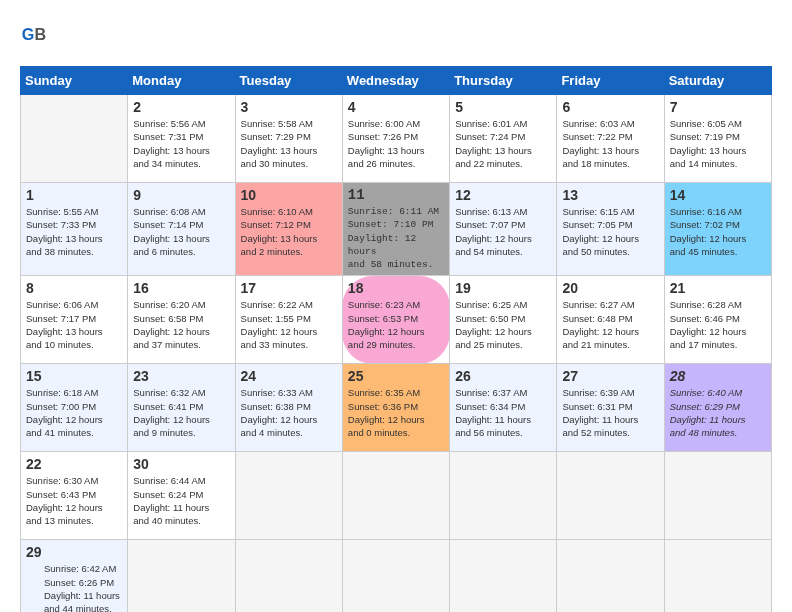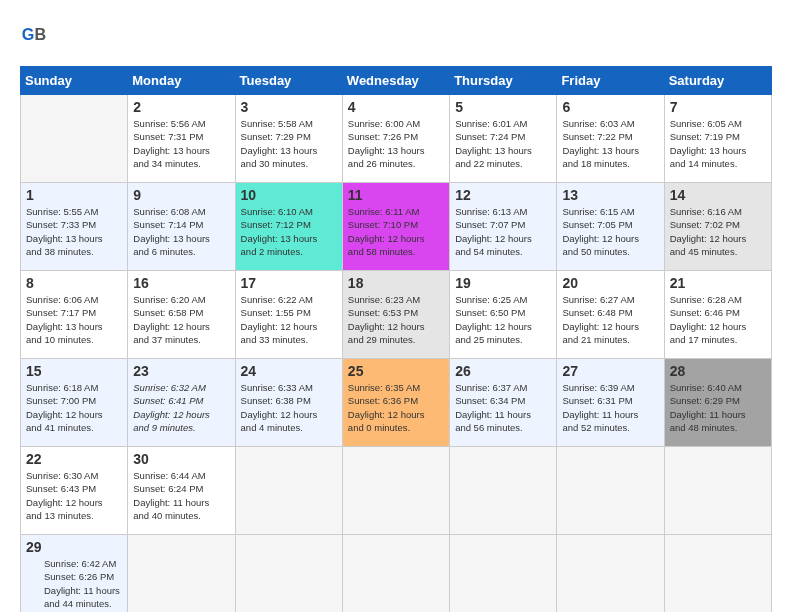--- a/index.html
+++ b/index.html
@@ -166,49 +166,49 @@
 Daylight: 13 hours
 and 38 minutes.</div>
         </td>
         <td style="background: rgb(238, 244, 255);">
           <span class="day-num">9</span>
           <div class="day-info" style="white-space: pre-line;">Sunrise: 6:08 AM
 Sunset: 7:14 PM
 Daylight: 13 hours
 and 6 minutes.</div>
         </td>
-        <td style="background: #5eead4;">
+        <td style="background: #fca5a5;">
           <span class="day-num">10</span>
           <div class="day-info" style="white-space: pre-line;">Sunrise: 6:10 AM
 Sunset: 7:12 PM
 Daylight: 13 hours
 and 2 minutes.</div>
         </td>
-        <td style="background: #d946ef;">
+        <td style="background: #a3a3a3; font-family: Liberation Mono, monospace;">
           <span class="day-num">11</span>
           <div class="day-info" style="white-space: pre-line;">Sunrise: 6:11 AM
 Sunset: 7:10 PM
 Daylight: 12 hours
 and 58 minutes.</div>
         </td>
         <td style="background: rgb(238, 244, 255);">
           <span class="day-num">12</span>
           <div class="day-info" style="white-space: pre-line;">Sunrise: 6:13 AM
 Sunset: 7:07 PM
 Daylight: 12 hours
 and 54 minutes.</div>
         </td>
         <td style="background: rgb(238, 244, 255);">
           <span class="day-num">13</span>
           <div class="day-info" style="white-space: pre-line;">Sunrise: 6:15 AM
 Sunset: 7:05 PM
 Daylight: 12 hours
 and 50 minutes.</div>
         </td>
-        <td style="background: #e5e5e5;">
+        <td style="background: #7dd3fc;">
           <span class="day-num">14</span>
           <div class="day-info" style="white-space: pre-line;">Sunrise: 6:16 AM
 Sunset: 7:02 PM
 Daylight: 12 hours
 and 45 minutes.</div>
         </td>
       </tr>
       <tr>
         <td style="background: rgb(255, 255, 255);">
           <span class="day-num">8</span>
@@ -224,21 +224,21 @@
 Daylight: 12 hours
 and 37 minutes.</div>
         </td>
         <td style="background: rgb(255, 255, 255);">
           <span class="day-num">17</span>
           <div class="day-info" style="white-space: pre-line;">Sunrise: 6:22 AM
 Sunset: 1:55 PM
 Daylight: 12 hours
 and 33 minutes.</div>
         </td>
-        <td style="background: #e5e5e5;">
+        <td style="background: #f9a8d4; border-radius: 31px;">
           <span class="day-num">18</span>
           <div class="day-info" style="white-space: pre-line;">Sunrise: 6:23 AM
 Sunset: 6:53 PM
 Daylight: 12 hours
 and 29 minutes.</div>
         </td>
         <td style="background: rgb(255, 255, 255);">
           <span class="day-num">19</span>
           <div class="day-info" style="white-space: pre-line;">Sunrise: 6:25 AM
 Sunset: 6:50 PM
@@ -263,21 +263,21 @@
       <tr>
         <td style="background: rgb(238, 244, 255);">
           <span class="day-num">15</span>
           <div class="day-info" style="white-space: pre-line;">Sunrise: 6:18 AM
 Sunset: 7:00 PM
 Daylight: 12 hours
 and 41 minutes.</div>
         </td>
         <td style="background: rgb(238, 244, 255);">
           <span class="day-num">23</span>
-          <div class="day-info" style="white-space: pre-line; font-style: italic;">Sunrise: 6:32 AM
+          <div class="day-info" style="white-space: pre-line;">Sunrise: 6:32 AM
 Sunset: 6:41 PM
 Daylight: 12 hours
 and 9 minutes.</div>
         </td>
         <td style="background: rgb(238, 244, 255);">
           <span class="day-num">24</span>
           <div class="day-info" style="white-space: pre-line;">Sunrise: 6:33 AM
 Sunset: 6:38 PM
 Daylight: 12 hours
 and 4 minutes.</div>
@@ -296,21 +296,21 @@
 Daylight: 11 hours
 and 56 minutes.</div>
         </td>
         <td style="background: rgb(238, 244, 255);">
           <span class="day-num">27</span>
           <div class="day-info" style="white-space: pre-line;">Sunrise: 6:39 AM
 Sunset: 6:31 PM
 Daylight: 11 hours
 and 52 minutes.</div>
         </td>
-        <td style="background: #a3a3a3;">
+        <td style="background: #c4b5fd; font-style: italic;">
           <span class="day-num">28</span>
           <div class="day-info" style="white-space: pre-line;">Sunrise: 6:40 AM
 Sunset: 6:29 PM
 Daylight: 11 hours
 and 48 minutes.</div>
         </td>
       </tr>
       <tr>
         <td style="background: rgb(255, 255, 255);">
           <span class="day-num">22</span>

